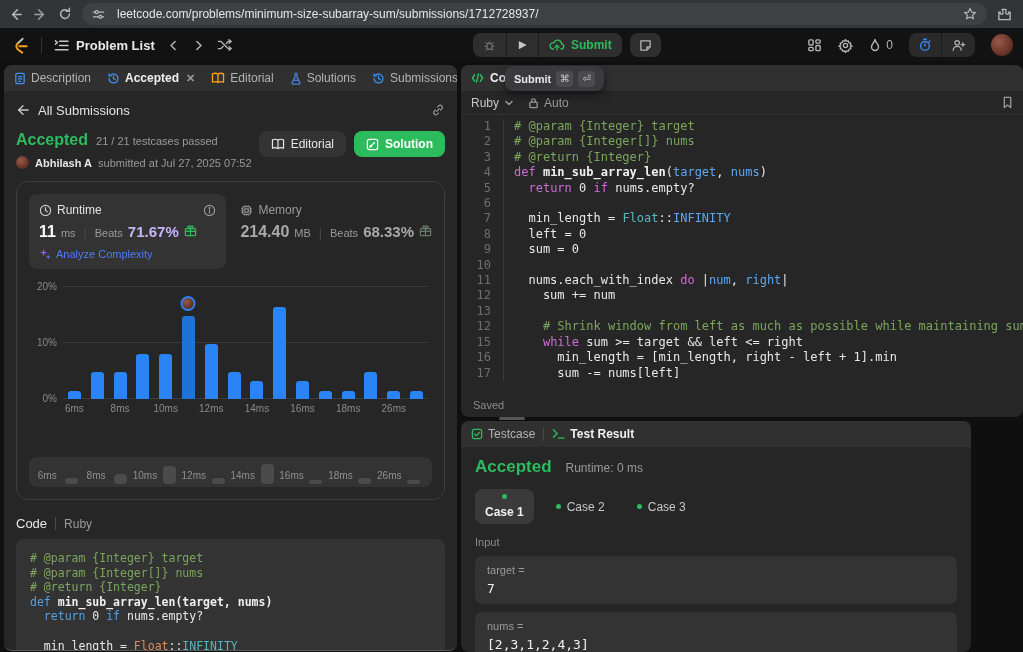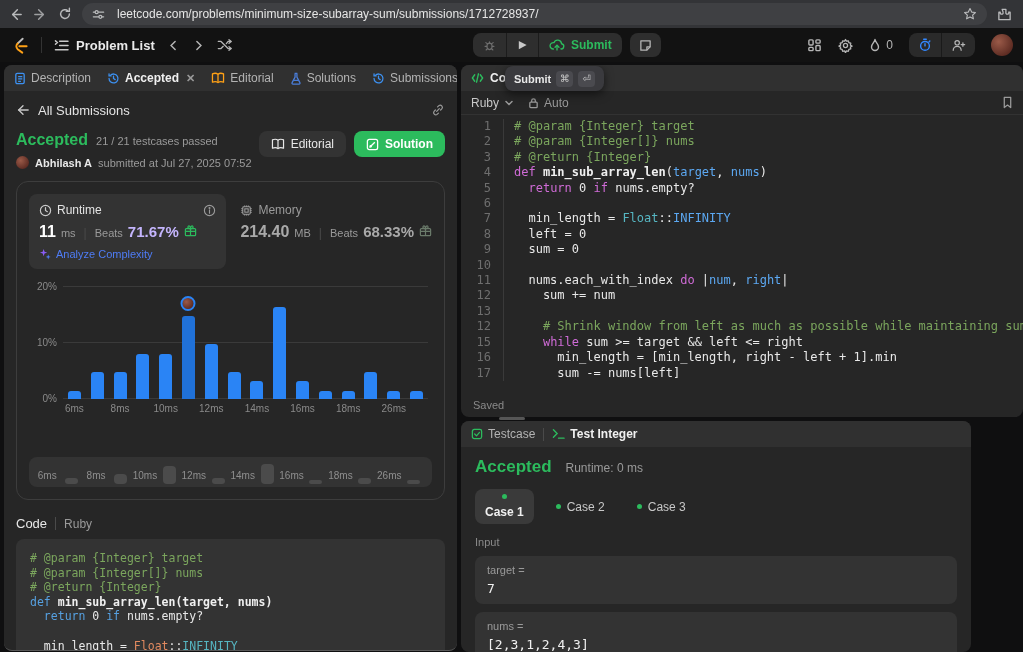--- a/index.html
+++ b/index.html
@@ -746,21 +746,21 @@
           <path d="M4 6.5 L6 8.5 L9.2 4.8"></path>
         </svg>
       <span>Testcase</span>
     </span>
     <span class="strip-sep"></span>
     <span class="tab active">
       <svg width="13" height="12" viewBox="0 0 14 13" fill="none" stroke="#2cbb5d" stroke-width="1.5" stroke-linecap="round">
           <path d="M1.5 2 L5.5 6 L1.5 10"></path>
           <path d="M7 11 H13"></path>
         </svg>
-      <span>Test Integer</span>
+      <span>Test Result</span>
     </span>
   </div>
   <div class="tp-body">
     <div class="tp-status-row">
       <span class="tp-accepted">Accepted</span>
       <span class="tp-runtime">Runtime: 0 ms</span>
     </div>
     <div class="case-row">
       <span class="case-pill active">
         <span class="case-dot"></span>

